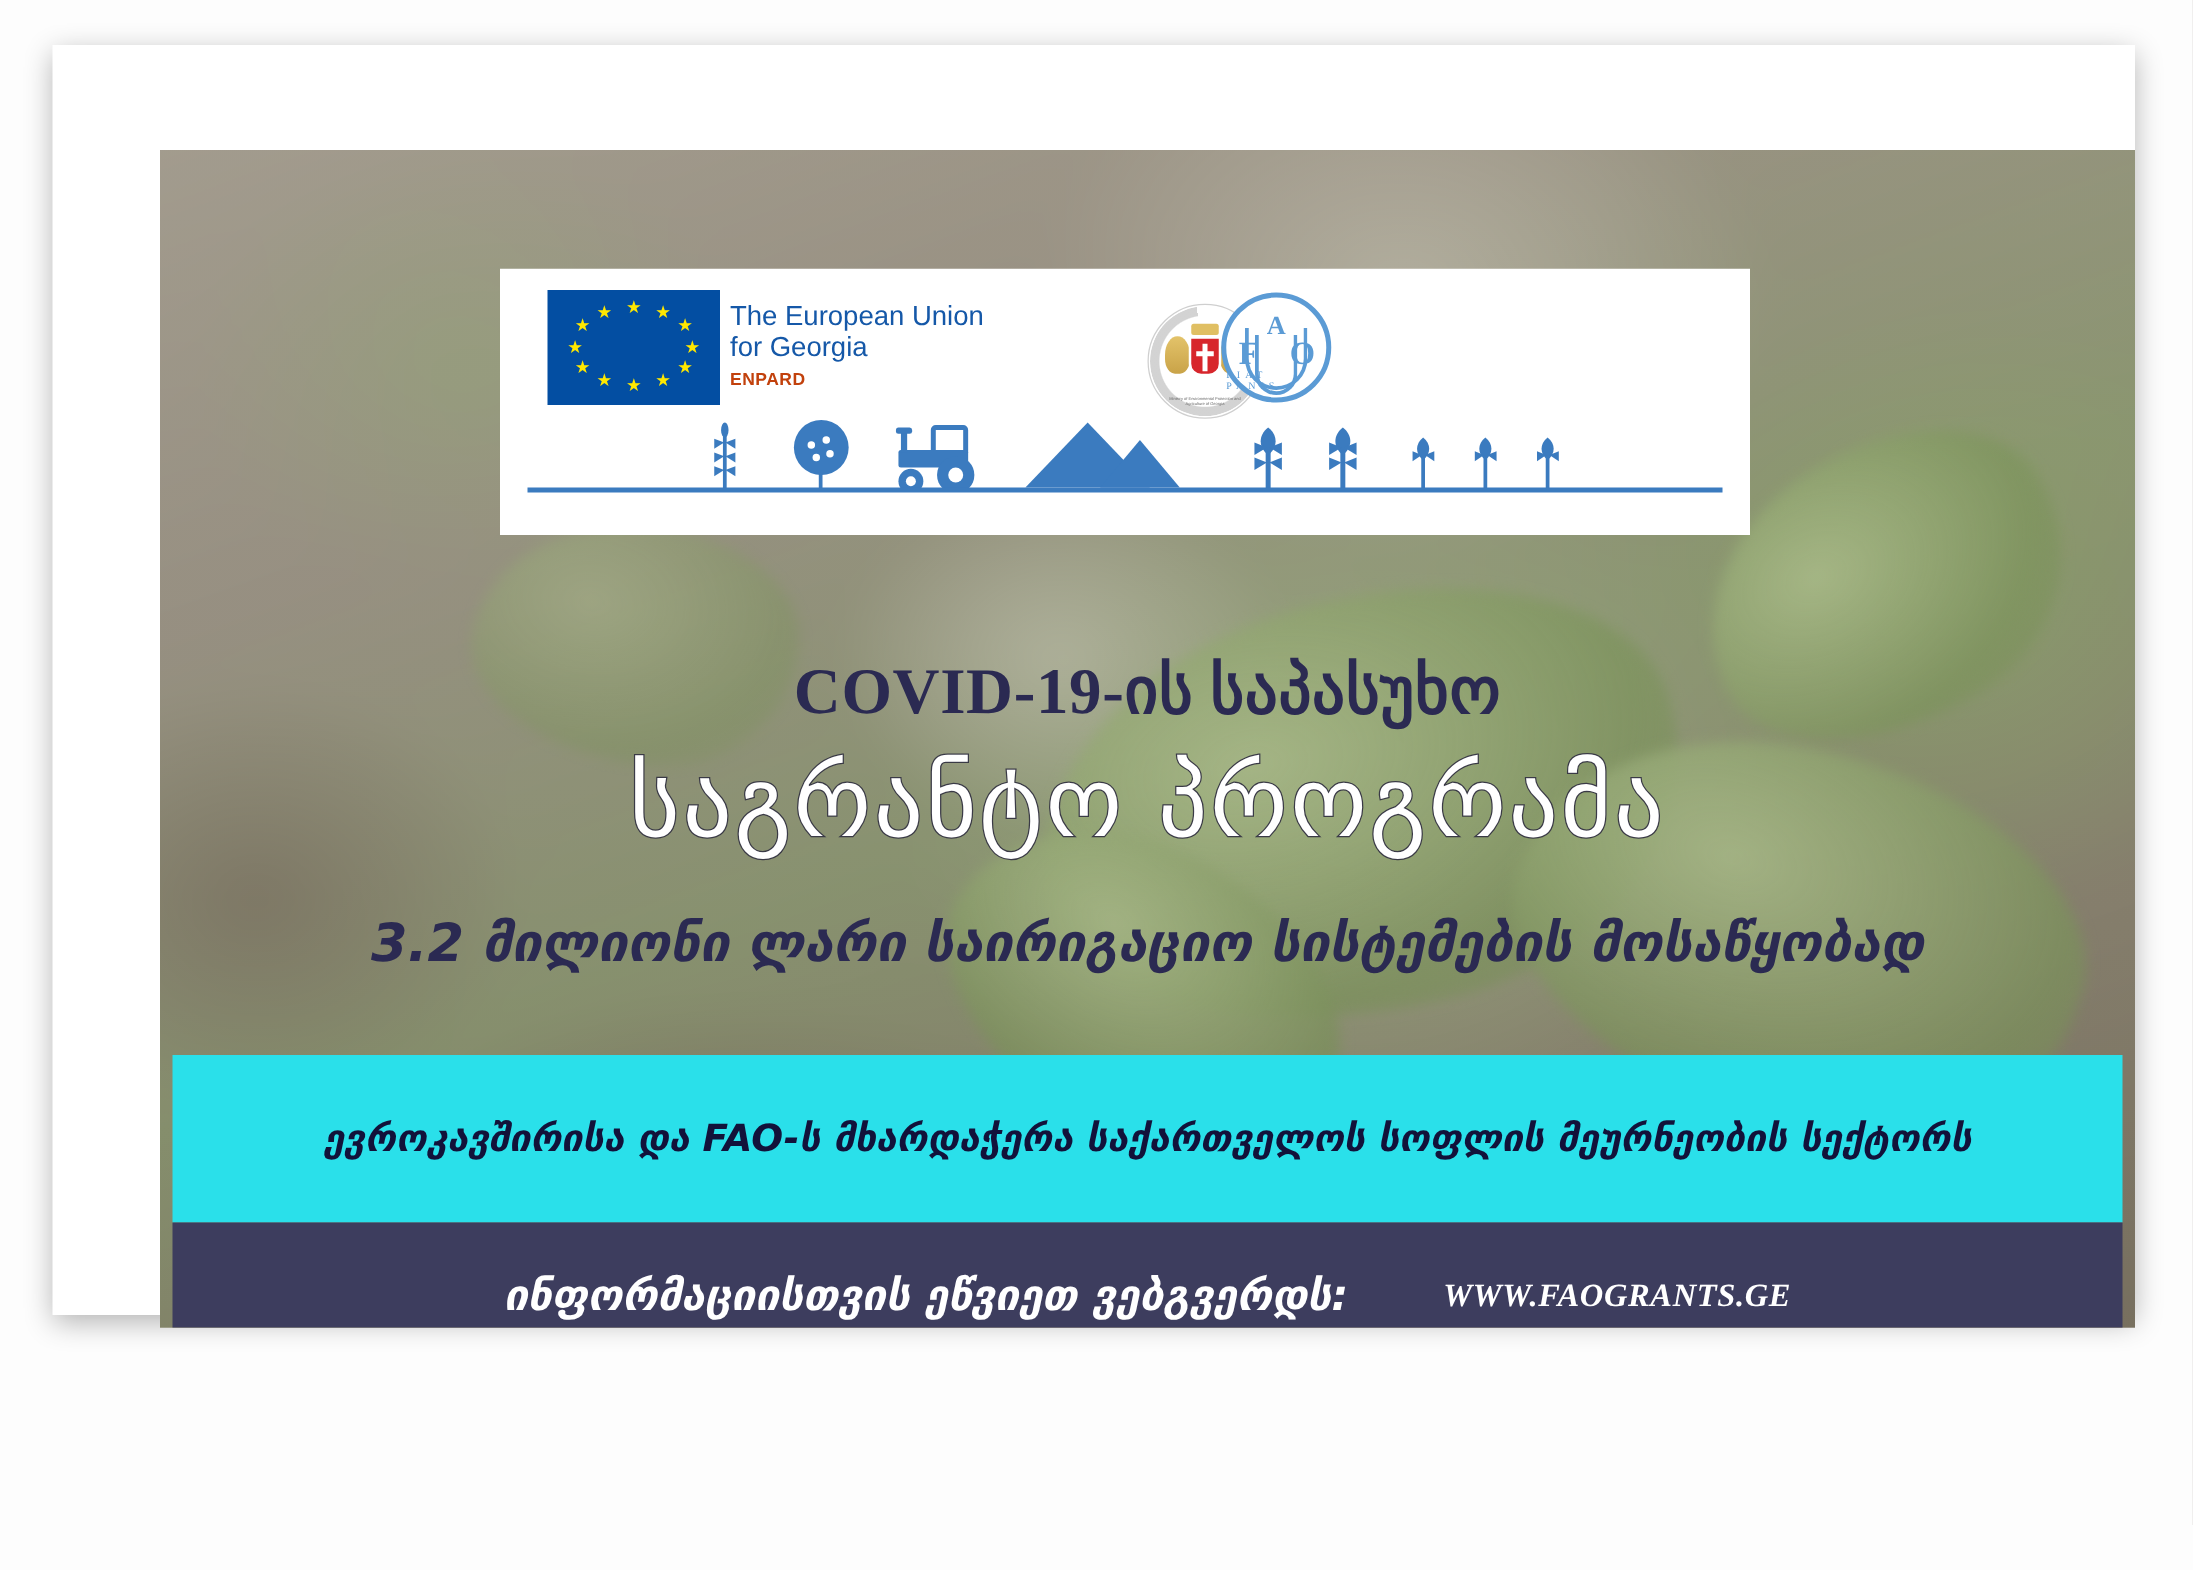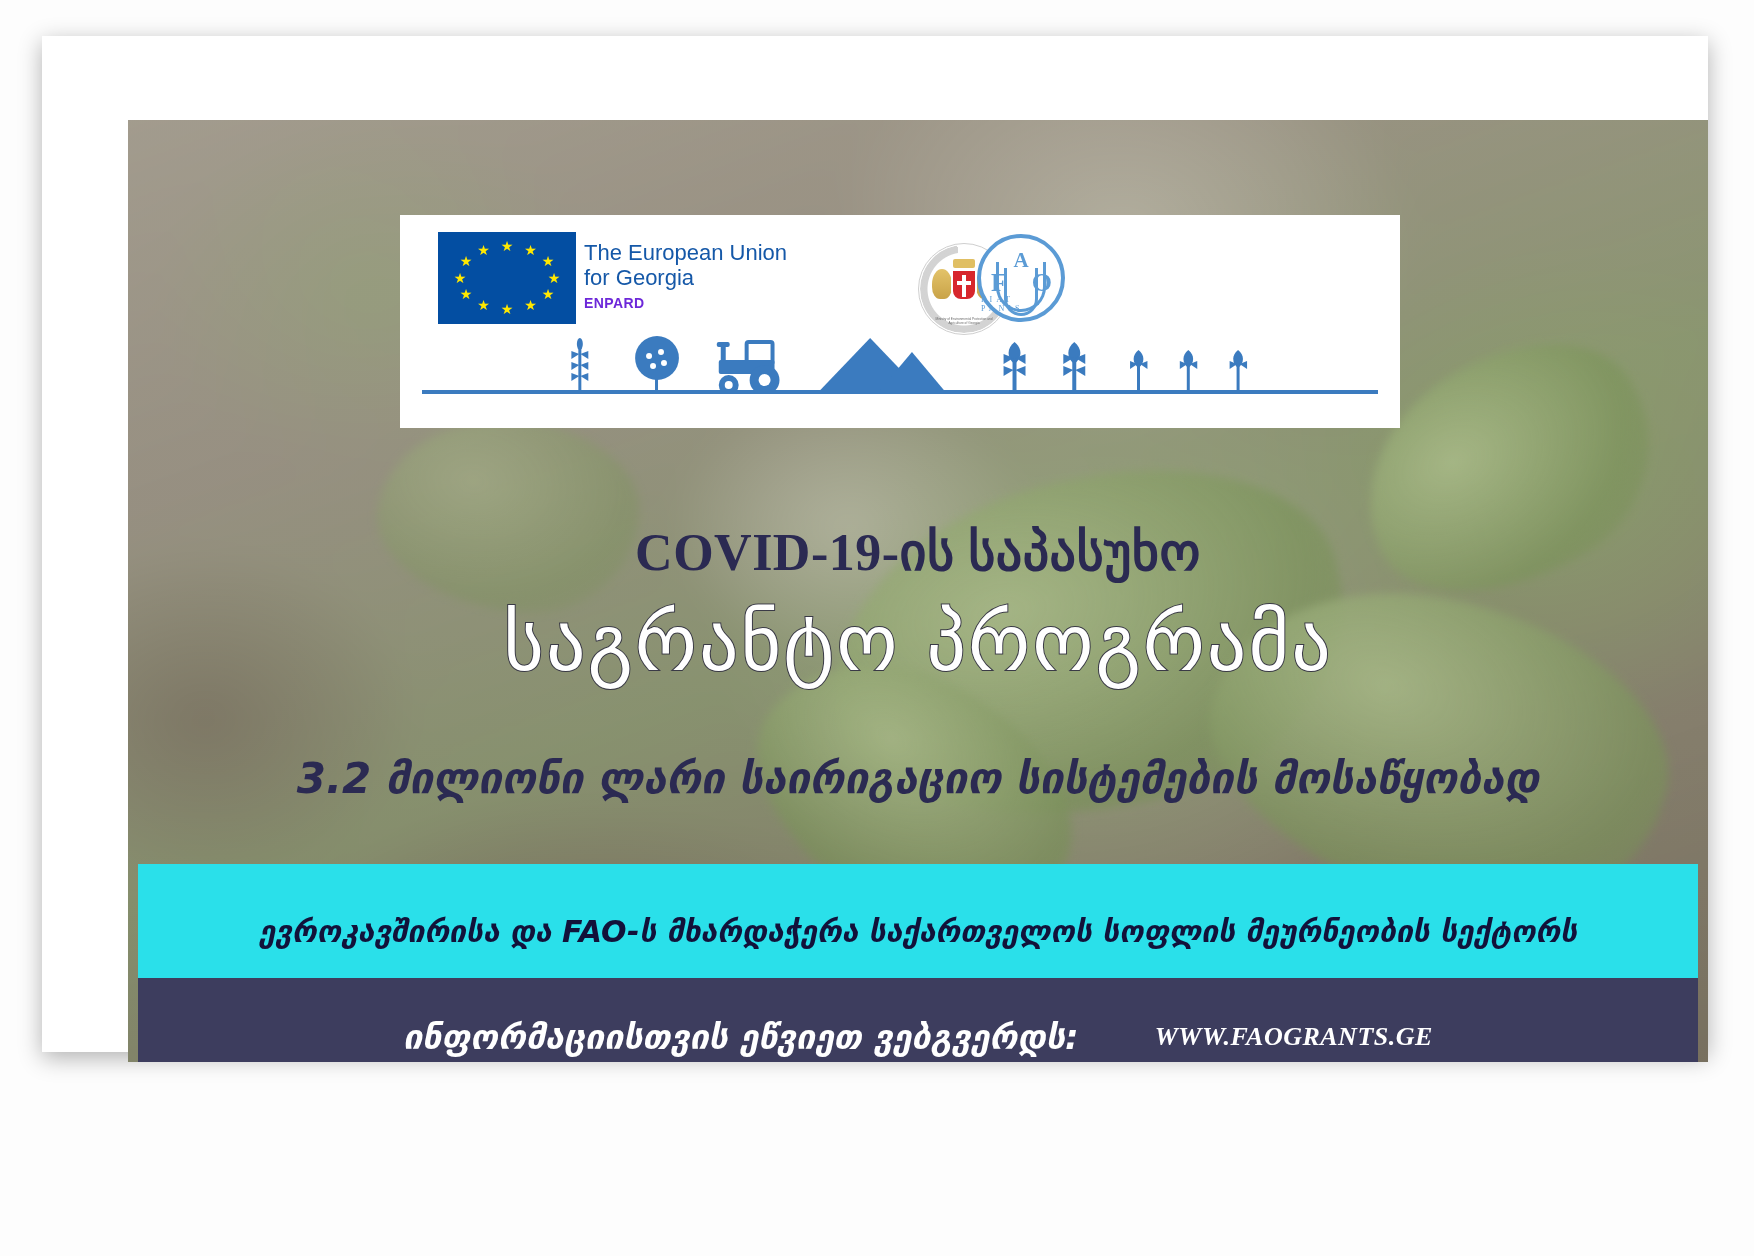--- a/index.html
+++ b/index.html
@@ -98,21 +98,21 @@
     transform: translate(-50%, -50%);
   }
   .eu-text { margin-left: 8px; padding-top: 8px; }
   .eu-l1, .eu-l2 {
     color: #1558a8;
     font-size: 22px;
     line-height: 25px;
     font-family: "Liberation Sans", sans-serif;
   }
   .eu-l3 {
-    color: #6d28d9;
+    color: #c2410c;
     font-size: 14px;
     font-weight: bold;
     margin-top: 5px;
     letter-spacing: .4px;
     font-family: "Liberation Sans", sans-serif;
   }
 
   
   .gov-emblem {
     position: absolute;
@@ -266,32 +266,32 @@
     text-align: center;
     color: #ffffff;
     font-size: 78px;
     font-weight: normal;
     letter-spacing: 2px;
     -webkit-text-stroke: 2px #3a3a46;
     paint-order: stroke fill;
   }
   .t-sub {
     position: absolute;
-    top: 634px; left: 0; width: 100%;
+    top: 610px; left: 0; width: 100%;
     text-align: center;
     color: #2b2a52;
     font-size: 42px;
     font-style: italic;
     font-weight: bold;
   }
 
   
   .band-cyan {
     position: absolute;
-    left: 10px; top: 744px;
+    left: 10px; top: 724px;
     width: 1560px; height: 134px;
     background: #2ae0ea;
     display: flex;
     align-items: center;
     justify-content: center;
     z-index: 6;
   }
   .band-cyan span {
     color: #12123a;
     font-size: 30px;

